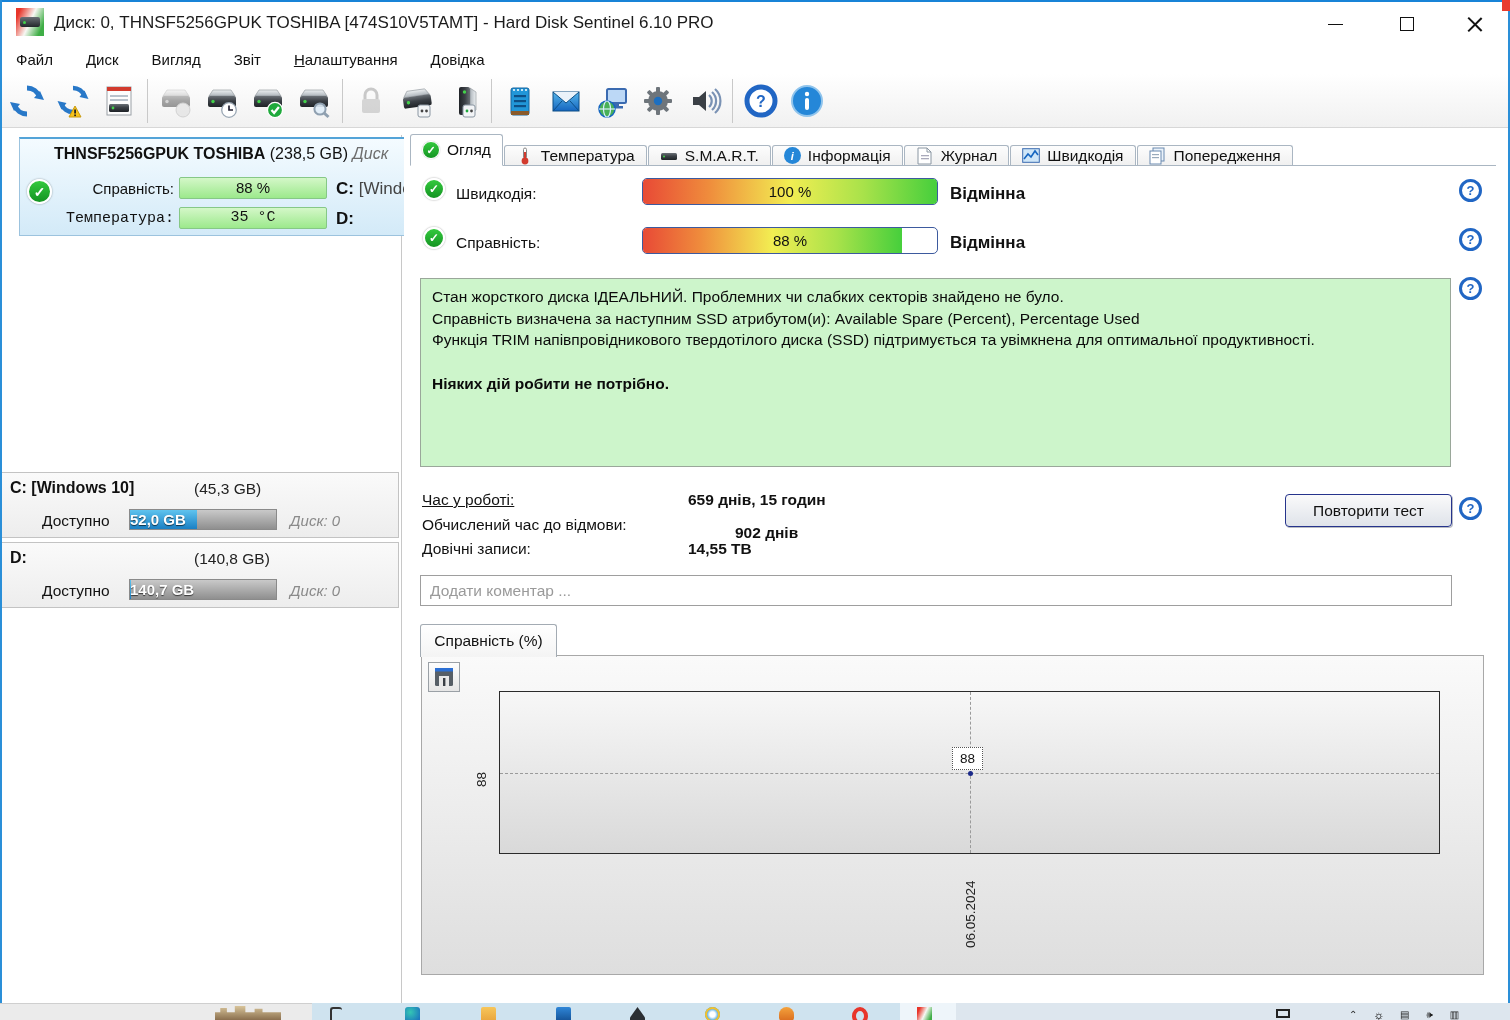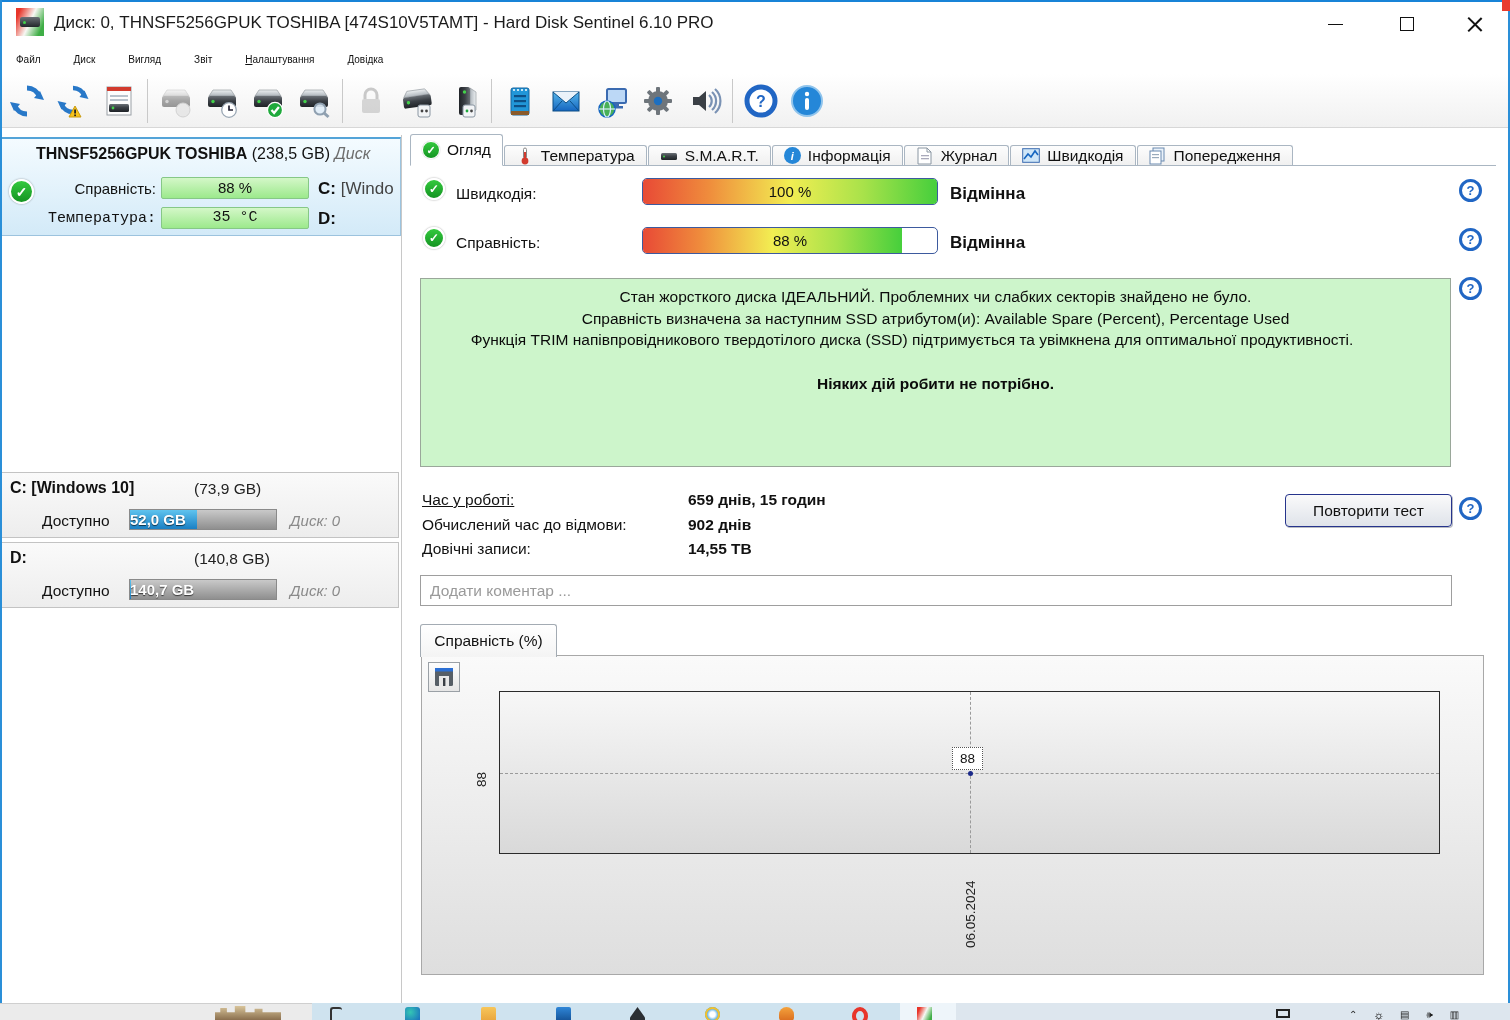--- a/index.html
+++ b/index.html
@@ -24,34 +24,34 @@
   .winbtn { position:absolute; top:6px; width:46px; height:32px; display:flex; align-items:center; justify-content:center; }
   .winbtn.min { left:1312px; } .winbtn.max { left:1384px; } .winbtn.close { left:1452px; }
   .glyph-min { width:15px; height:0; border-top:1.5px solid #111; }
   .glyph-max { width:14px; height:14px; border:1.5px solid #111; }
   .glyph-close { position:relative; width:16px; height:16px; }
   .glyph-close::before,.glyph-close::after { content:""; position:absolute; left:7px; top:-1px; width:1.6px; height:19px; background:#111; }
   .glyph-close::before { transform:rotate(45deg);} .glyph-close::after { transform:rotate(-45deg);}
 
   
   .menubar { position:absolute; left:4px; top:44px; width:1500px; height:30px; display:flex; align-items:center; background:#fff; }
-  .menu-item { padding:3px 12px; margin-right:9px; font-size:10px; color:#111; cursor:default; }
+  .menu-item { padding:3px 12px; margin-right:9px; font-size:15px; color:#111; cursor:default; }
   .underline-first::first-letter { text-decoration:underline; }
 
   
   .toolbar { position:absolute; left:0; top:74px; width:1510px; height:54px;
              background:linear-gradient(#ffffff,#f1f1f1); border-bottom:1px solid #d7d7d7;
              display:flex; align-items:center; padding-left:4px; }
   .tbtn { width:46px; height:48px; display:flex; align-items:center; justify-content:center; }
   .tsep { width:1px; height:44px; background:#c9c9c9; margin:0 5px; }
   .ghost { opacity:.45; filter:grayscale(1); }
 
   
   .sidebar { position:absolute; left:0; top:135px; width:402px; height:868px; background:#fff; border-right:1px solid #c8c8c8; }
-  .disk-summary { position:absolute; left:1px; top:2px; width:400px; height:99px;
+  .disk-summary { position:absolute; left:19px; top:2px; width:400px; height:99px;
                   background:linear-gradient(180deg,#f4fbff 0%,#d3eaf8 100%);
                   border:1px solid #9cc3de; border-top:2px solid #54a4d8; overflow:hidden; }
   .ds-titleline { position:absolute; left:34px; top:6px; white-space:nowrap; font-size:16px; color:#111; }
   .ds-titleline .model { font-weight:bold; }
   .ds-titleline .tag { font-style:italic; color:#6d6d6d; }
   .check-badge { width:25px; height:25px; border-radius:50%; background:linear-gradient(#34c93e,#149422);
                  border:2px solid #fff; box-shadow:0 0 2px rgba(0,0,0,.4); color:#fff; font-size:14px; font-weight:bold;
                  display:flex; align-items:center; justify-content:center; }
   .ds-check { position:absolute; left:7px; top:40px; }
   .ds-row { position:absolute; left:36px; display:flex; align-items:center; }
@@ -93,21 +93,21 @@
   .meter { position:absolute; left:238px; width:296px; height:27px; border:1px solid #3d5a9e; border-radius:5px;
            background:#fff; overflow:hidden; }
   .meter .fill { position:absolute; left:0; top:0; bottom:0;
                  background:linear-gradient(90deg,#e84a36 0%,#ef8b3c 22%,#f2ee52 50%,#a8e24a 75%,#46cf3c 100%); }
   .meter .mtxt { position:absolute; left:0; right:0; top:0; text-align:center; font-size:15px; color:#111; line-height:25px; }
   .row-status { position:absolute; left:546px; font-size:17px; font-weight:bold; color:#111; }
   .help-badge { position:absolute; width:23px; height:23px; border-radius:50%; border:3px solid #2166c4; background:#fff;
                 color:#2166c4; font-size:13px; font-weight:bold; display:flex; align-items:center; justify-content:center; }
 
   .green-box { position:absolute; left:16px; top:145px; width:1031px; height:189px; background:#cdf5cb;
-               border:1px solid #9aa79a; padding:7px 11px; font-size:15.5px; color:#0b0b0b; line-height:21.5px;text-align:center; }
+               border:1px solid #9aa79a; padding:7px 11px; font-size:15.5px; color:#0b0b0b; line-height:21.5px; }
   .green-box .action { font-weight:bold; margin-top:22px; }
 
   .stat-label { position:absolute; left:18px; font-size:15.5px; color:#111; }
   .stat-value { position:absolute; left:284px; font-size:15.5px; font-weight:bold; color:#111; }
 
   .retest-btn { position:absolute; left:881px; top:361px; width:167px; height:33px;
                 background:linear-gradient(#fafafa,#dfe3ea); border:1px solid #26348c; border-radius:4px;
                 box-shadow:1px 1px 0 #b8bcc4; font-size:15.5px; color:#111; font-family:"Liberation Sans",sans-serif; }
   .comment-input { position:absolute; left:16px; top:442px; width:1032px; height:31px; border:1px solid #9e9e9e;
                    padding:0 9px; font-size:15.5px; color:#333; font-family:"Liberation Sans",sans-serif; }
@@ -378,21 +378,21 @@
         <div class="green-bar">35 °C</div>
       </div>
       <div class="ds-vols">
         <div><b>C:</b><span> [Windo</span></div>
         <div><b>D:</b></div>
       </div>
     </div>
 
     <div class="part-box part-c">
       <div class="part-name">C: [Windows 10]</div>
-      <div class="part-size">(73,9 GB)</div>
+      <div class="part-size">(45,3 GB)</div>
       <div class="part-free-lbl">Доступно</div>
       <div class="space-bar">
         <div class="space-used" style="width: 46%;"></div>
         <div class="space-txt">52,0 GB</div>
       </div>
       <div class="part-disk">Диск: 0</div>
     </div>
 
     <div class="part-box part-d">
       <div class="part-name">D:</div>
@@ -490,21 +490,21 @@
       <div>Стан жорсткого диска ІДЕАЛЬНИЙ. Проблемних чи слабких секторів знайдено не було.</div>
       <div>Справність визначена за наступним SSD атрибутом(и):  Available Spare (Percent), Percentage Used</div>
       <div style="width:960px;">Функція TRIM напівпровідникового твердотілого диска (SSD) підтримується та увімкнена для оптимальної продуктивності.</div>
       <div class="action">Ніяких дій робити не потрібно.</div>
     </div>
     <div class="help-badge" style="left:1055px; top:144px;">?</div>
 
     <div class="stat-label" style="top:358px;text-decoration:underline;">Час у роботі:</div>
     <div class="stat-value" style="top:358px;">659 днів, 15 годин</div>
     <div class="stat-label" style="top:383px;">Обчислений час до відмови:</div>
-    <div class="stat-value" style="top:383px;">902 днів</div>
+    <div class="stat-value" style="top:391px;margin-left:47px;">902 днів</div>
     <div class="stat-label" style="top:407px;">Довічні записи:</div>
     <div class="stat-value" style="top:407px;">14,55 TB</div>
 
     <button class="retest-btn">Повторити тест</button>
     <div class="help-badge" style="left:1055px; top:364px;">?</div>
 
     <input class="comment-input" placeholder="Додати коментар ..." style="">
 
     <div class="chart-tab">Справність (%)</div>
     <div class="chart-panel">

